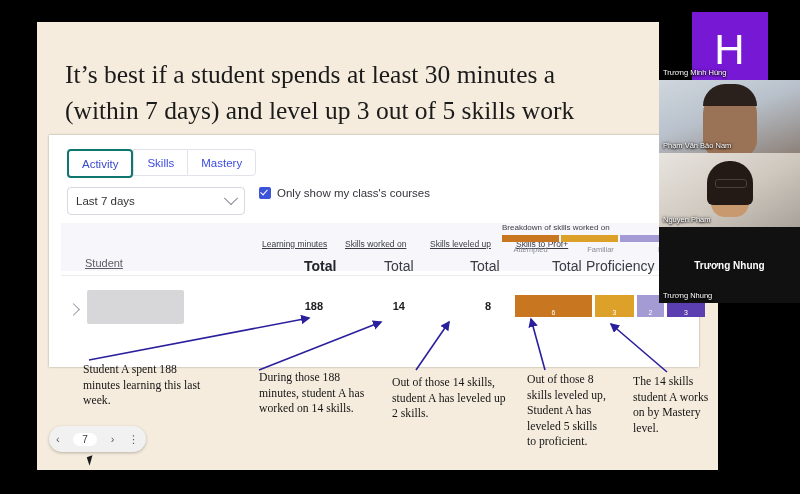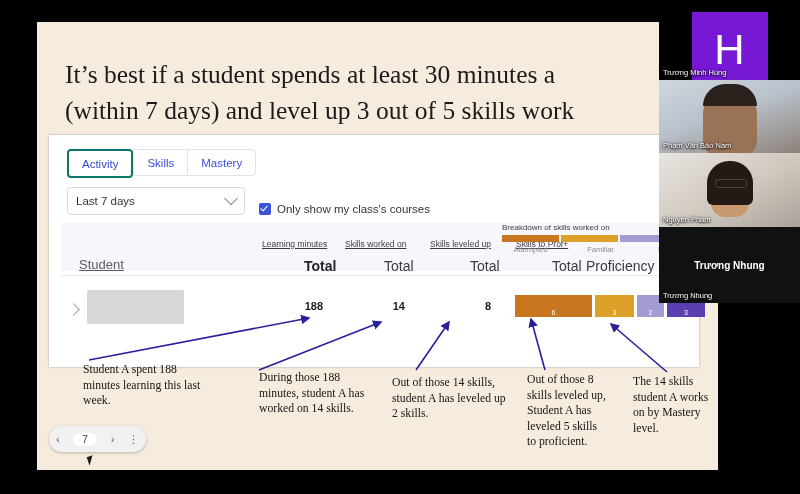--- a/index.html
+++ b/index.html
@@ -15,21 +15,21 @@
   .app{position:absolute;left:12px;top:113px;width:650px;height:232px;background:#fff;
     box-shadow:0 0 2px rgba(0,0,0,.35);}
 
   .tabs{position:absolute;left:18px;top:14px;display:flex;}
   .tab{height:25px;padding:0 13px;display:flex;align-items:center;justify-content:center;
     font-size:11.5px;color:#3c4de0;background:#fff;border:1px solid #e2e2ea;border-right:none;}
   .tab:last-child{border-right:1px solid #e2e2ea;border-radius:0 4px 4px 0;}
   .tab:first-child{border-radius:4px 0 0 4px;}
   .tab.active{border:2px solid #0f766e;border-radius:4px;color:#3949c9;z-index:2;}
 
-  .filters{position:absolute;left:18px;top:52px;display:flex;align-items:flex-end;gap:14px;}
+  .filters{position:absolute;left:18px;top:52px;display:flex;align-items:flex-start;gap:14px;}
   .select{width:160px;height:26px;border:1px solid #d8d8e0;border-radius:4px;background:#fff;
     display:flex;align-items:center;padding:0 8px;font-size:11.5px;color:#333;justify-content:space-between;}
   .chev{width:9px;height:9px;border-right:1.4px solid #8a8a96;border-bottom:1.4px solid #8a8a96;
     transform:rotate(45deg) translate(-2px,-2px);}
   .checkrow{display:flex;align-items:center;gap:6px;font-size:11.5px;color:#33333c;}
   .cbox{width:12px;height:12px;border-radius:2px;background:#3b53d8;position:relative;}
   .cbox:after{content:"";position:absolute;left:3.2px;top:1.2px;width:3px;height:6px;
     border-right:1.7px solid #fff;border-bottom:1.7px solid #fff;transform:rotate(42deg);}
 
   
@@ -38,21 +38,21 @@
   .bk-title{position:absolute;top:88px;left:453px;font-size:8px;color:#3c3c46;white-space:nowrap;}
   .legend{position:absolute;top:100px;left:453px;display:flex;gap:2px;}
   .lg{height:7px;}
   .lglabels{position:absolute;top:110px;left:453px;display:flex;gap:13px;}
   .lgl{font-size:7.5px;color:#8b8b95;text-align:center;}
 
   .subhdr{position:absolute;top:123px;font-size:14px;color:#3a3a44;white-space:nowrap;}
   .subhdr.bold{font-weight:bold;color:#24242c;}
 
   .rowline{position:absolute;left:12px;top:140px;width:626px;height:1px;background:#ececed;}
-  .studentlbl{position:absolute;left:30px;top:122px;font-size:13px;color:#5c5c66;text-decoration:underline;}
+  .studentlbl{position:absolute;left:36px;top:122px;font-size:11px;color:#5c5c66;text-decoration:underline;}
   .rowchev{position:absolute;left:20px;top:170px;width:8px;height:8px;
     border-right:1.5px solid #9b9ba4;border-top:1.5px solid #9b9ba4;transform:rotate(45deg);}
   .namebox{position:absolute;left:38px;top:155px;width:97px;height:34px;background:#d7d7d9;border-radius:2px;}
 
   .cellnum{position:absolute;top:165px;font-size:11px;color:#1d1d22;font-weight:bold;text-align:right;}
 
   .bars{position:absolute;left:466px;top:160px;display:flex;gap:3px;}
   .bar{height:22px;display:flex;align-items:flex-end;justify-content:center;
     font-size:7px;color:#fff;padding-bottom:1px;box-sizing:border-box;}
 

